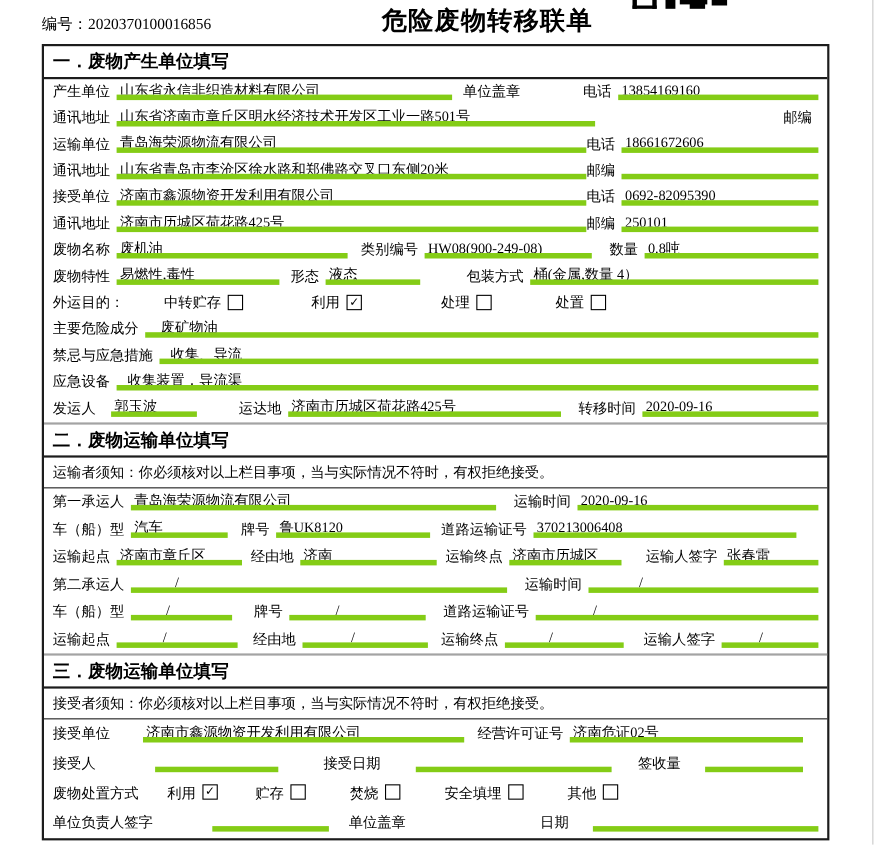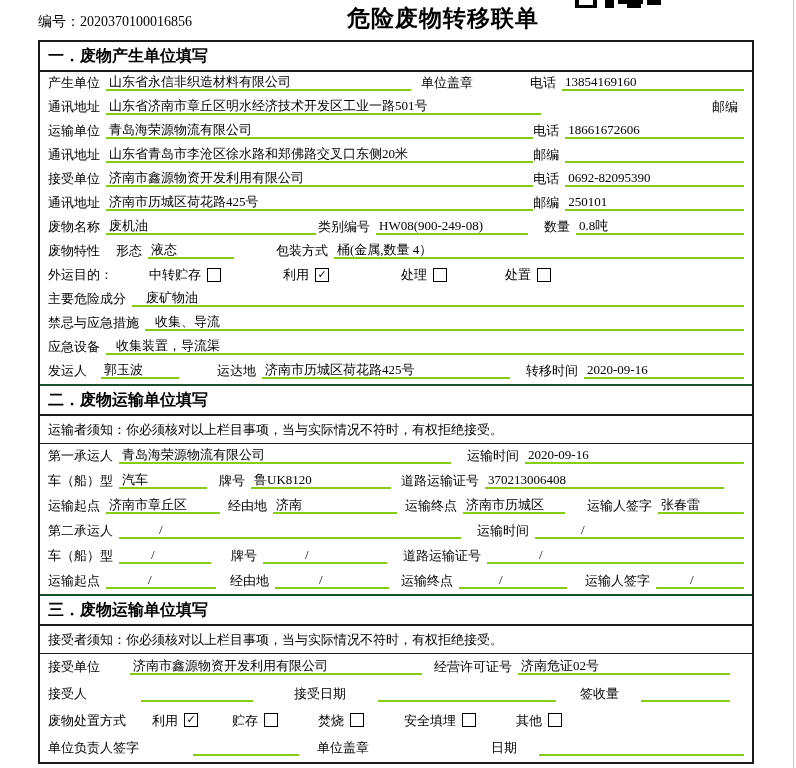--- a/index.html
+++ b/index.html
@@ -21,29 +21,29 @@
             border-left:4px solid #000; border-right:4px solid #000; border-bottom:3px solid #000; box-sizing:border-box; }
   .qr .qb { left:30px; top:0; width:9px; height:8px; }
   .qr .qc { left:43px; top:0; width:25px; height:4px; }
   .qr .qd { left:52px; top:0; width:14px; height:8px; }
   .qr .qe { left:72px; top:0; width:14px; height:5px; }
 
   
   .formbox { margin-left:38px; width:716px; border:2px solid #1c1c1c; box-sizing:border-box; background:#fff; }
 
   .sec-h { font-weight:bold; font-size:16px; padding:4px 8px 3px 8px; border-bottom:2px solid #1c1c1c; }
-  .sec-h.mid { border-top:2px solid #14532d; }
+  .sec-h.mid { border-top:2px solid #a3a3a3; }
   .notice { padding:5px 8px 4px 8px; border-bottom:1.5px solid #1c1c1c; }
 
   .row { display:flex; align-items:center; height:24px; padding:0 8px 3px 8px; box-sizing:border-box; }
   .s2 .row { height:25px; }
   .s3 .row { height:27px; }
 
   .lbl { white-space:nowrap; line-height:17px; margin-right:6px; }
-  .u { display:inline-block; border-bottom:2px solid #84cc16; box-sizing:border-box;
+  .u { display:inline-block; border-bottom:5px solid #84cc16; box-sizing:border-box;
        white-space:nowrap; height:17px; line-height:16px; padding:0 3px; overflow:hidden; }
   .grow { flex:1; }
   .opt { display:flex; align-items:center; height:17px; }
   .olbl { white-space:nowrap; line-height:17px; }
   .cbx { display:inline-block; width:12px; height:12px; border:1px solid #000; margin-left:6px;
          text-align:center; font-size:11px; line-height:12px;
          font-family:"DejaVu Sans",sans-serif; }
 
   .footer { margin:7px 0 0 48px; font-size:13.5px; white-space:nowrap; }
 </style>
@@ -106,28 +106,29 @@
   <div class="row">
     <span class="lbl">通讯地址</span>
     <span class="u" style="width:435px">济南市历城区荷花路425号</span>
     <span class="lbl" style="margin-left:auto">邮编</span>
     <span class="u" style="width:182px">250101</span>
   </div>
 
   <div class="row">
     <span class="lbl">废物名称</span>
     <span class="u" style="width:210px">废机油</span>
-    <span class="lbl" style="margin-left:2px">类别编号</span>
+    <span class="lbl" style="margin-left:12px">类别编号</span>
     <span class="u" style="width:152px">HW08(900-249-08)</span>
     <span class="lbl" style="margin-left:16px">数量</span>
     <span class="u grow">0.8吨</span>
   </div>
 
   <div class="row">
     <span class="lbl">废物特性</span>
+    <span class="u" style="width:148px">易燃性,毒性</span>
     <span class="lbl" style="margin-left:10px">形态</span>
     <span class="u" style="width:86px">液态</span>
     <span class="lbl" style="margin-left:42px">包装方式</span>
     <span class="u grow">桶(金属,数量 4）</span>
   </div>
 
   <div class="row">
     <span class="lbl">外运目的：</span>
     <span class="opt" style="margin-left:30px">
       <span class="olbl">中转贮存</span>

